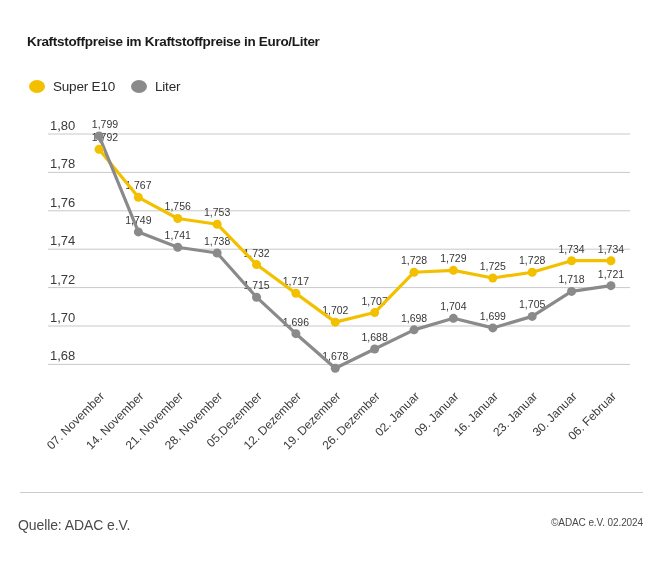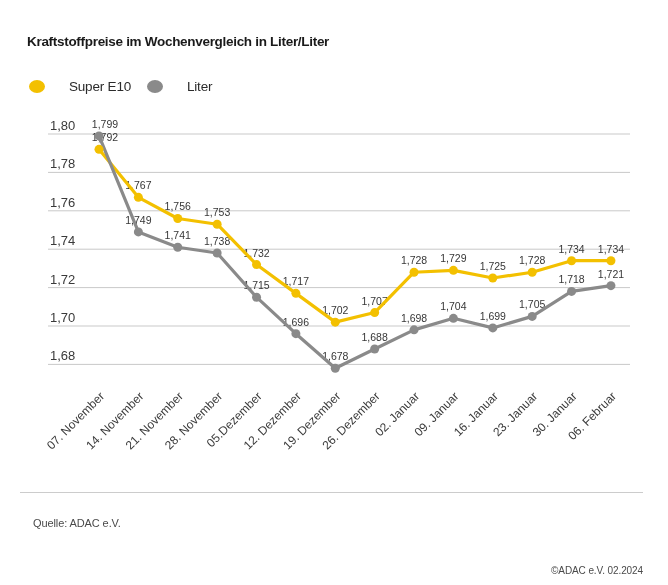--- a/index.html
+++ b/index.html
@@ -12,47 +12,47 @@
   }
   .chart-title{
     position:absolute;left:27px;top:34px;
     font-size:13.5px;font-weight:bold;color:#1a1a1a;
     letter-spacing:-0.3px;margin:0;
   }
   .legend{
     position:absolute;left:29px;top:79px;
     display:flex;align-items:center;gap:16px;
   }
-  .legend-item{display:flex;align-items:center;gap:24px;}
+  .legend-item{display:flex;align-items:center;gap:8px;}
   .legend-dot{
     width:16px;height:13px;border-radius:50%;
     display:inline-block;flex:0 0 auto;
   }
   .legend-label{font-size:13.5px;color:#2b2b2b;letter-spacing:-0.2px;}
   svg.chart{position:absolute;left:0;top:0;}
   svg.chart text{font-family:"Liberation Sans", sans-serif;}
   .footer-rule{
     position:absolute;left:20px;top:492px;width:623px;height:1px;
     background:#cccccc;
   }
   .footer-source{
-    position:absolute;left:33px;top:517px;
-    font-size:11px;color:#4a4a4a;letter-spacing:-0.1px;
+    position:absolute;left:18px;top:517px;
+    font-size:14px;color:#4a4a4a;letter-spacing:-0.1px;
   }
   .footer-copyright{
     position:absolute;right:25px;top:517px;
-    font-size:10px;color:#4a4a4a;letter-spacing:-0.1px;margin-top:48px;
+    font-size:10px;color:#4a4a4a;letter-spacing:-0.1px;
   }
 </style>
 </head>
 <body>
 
 <div class="page">
 
-  <h1 class="chart-title">Kraftstoffpreise im Wochenvergleich in Liter/Liter</h1>
+  <h1 class="chart-title">Kraftstoffpreise im Kraftstoffpreise in Euro/Liter</h1>
 
   <div class="legend">
     <div class="legend-item">
       <span class="legend-dot" style="background: rgb(243, 192, 0);"></span>
       <span class="legend-label">Super E10</span>
     </div>
     <div class="legend-item">
       <span class="legend-dot" style="background: rgb(138, 138, 138);"></span>
       <span class="legend-label">Liter</span>
     </div>

